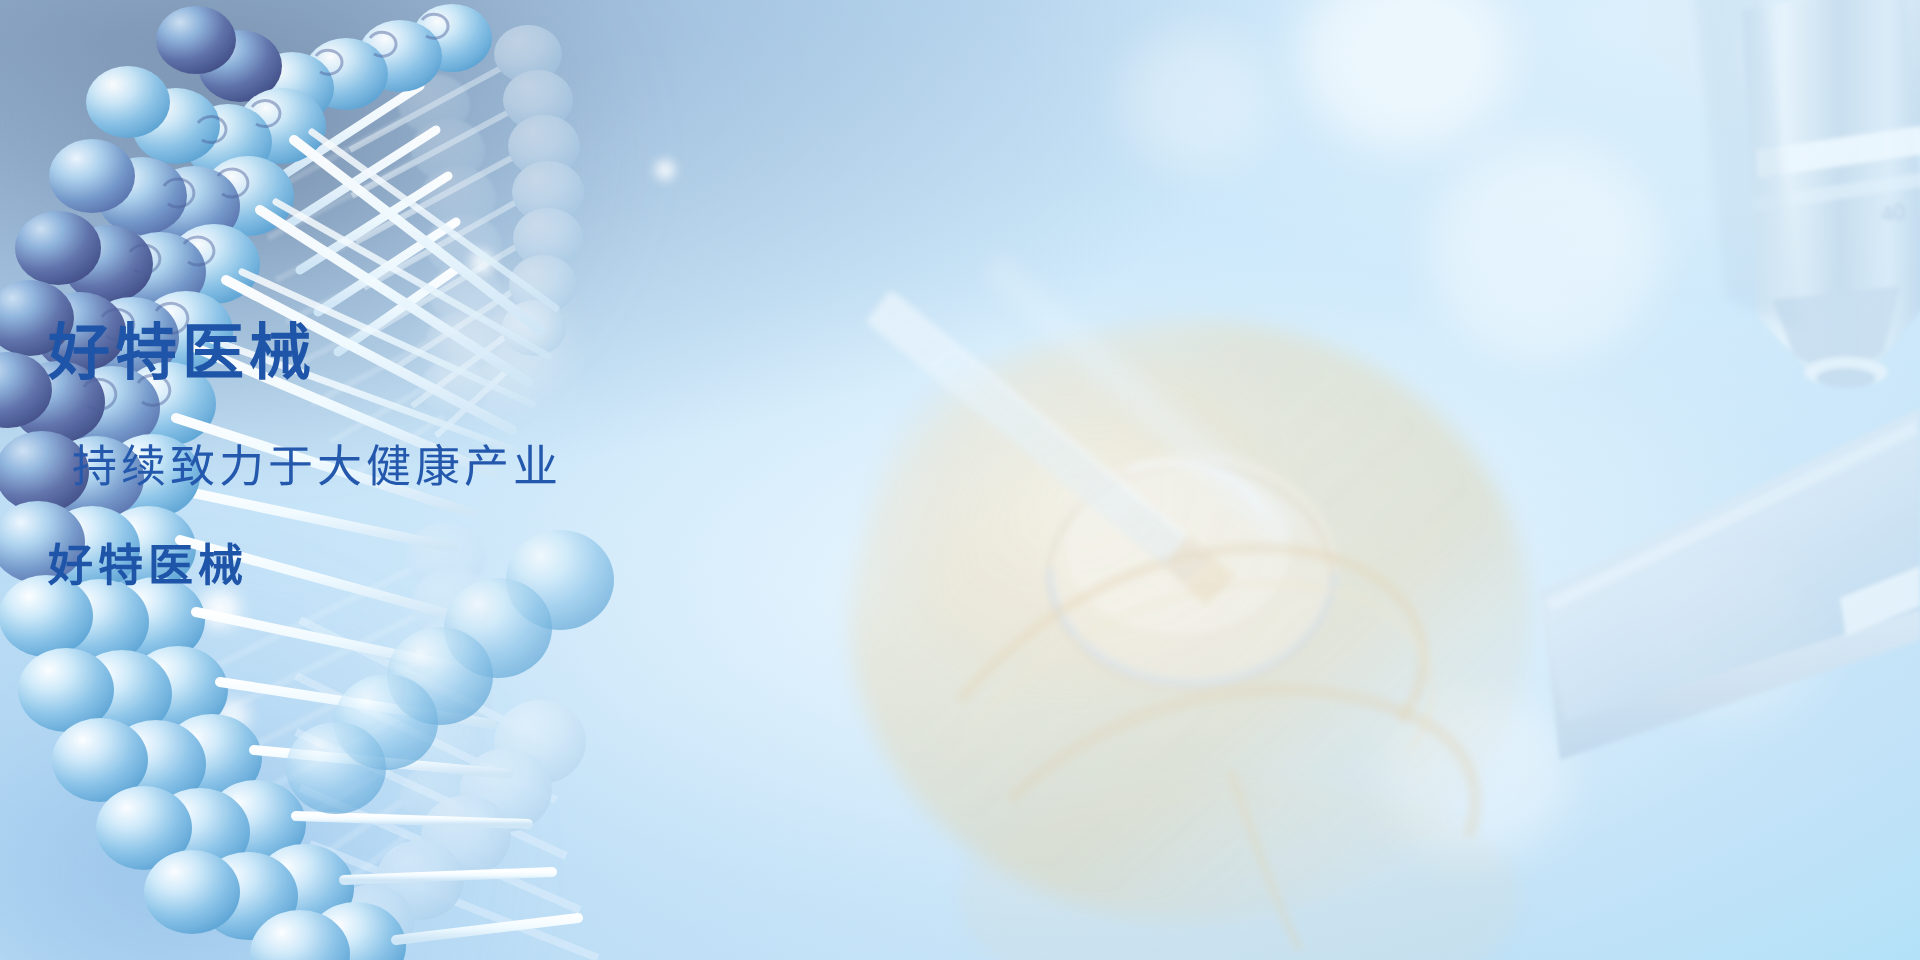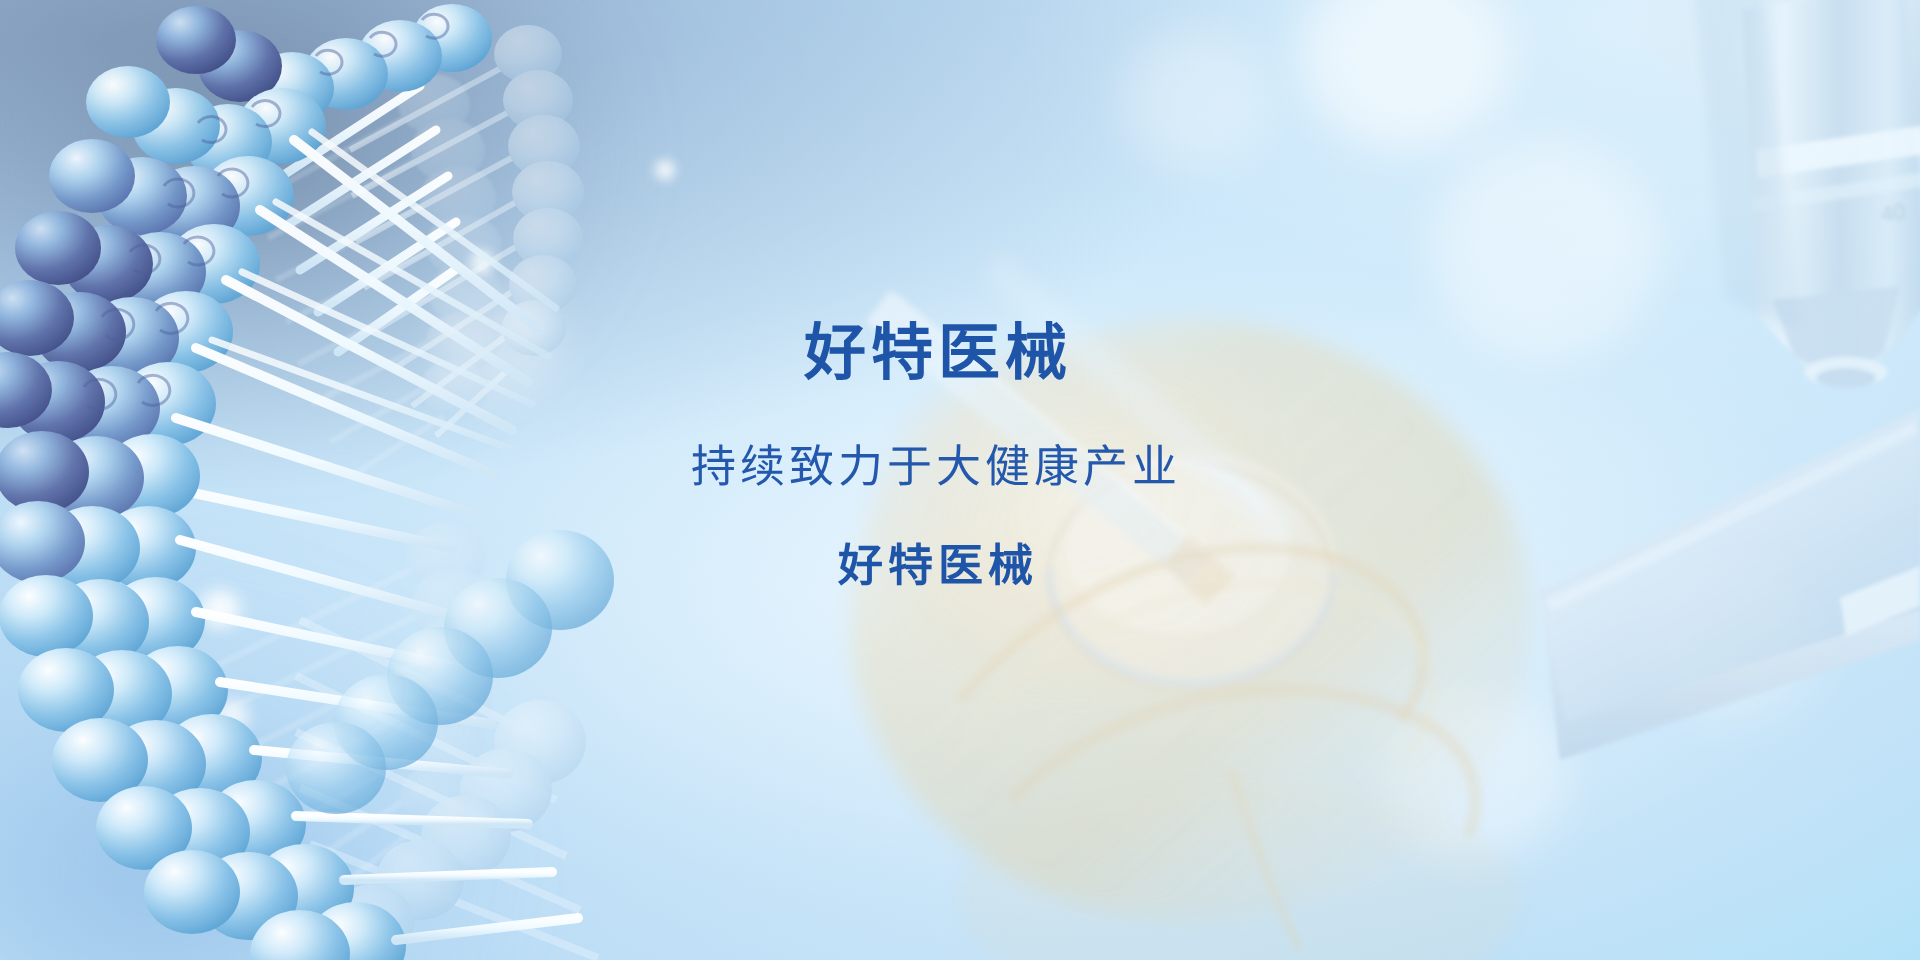--- a/index.html
+++ b/index.html
@@ -56,36 +56,35 @@
 
   .dna-main{opacity:.96;}
   .dna-ghost{opacity:.40;filter:blur(.6px);}
   .dna-far{opacity:.22;filter:blur(1.6px);}
   .scope{opacity:.80;}
   .glass{opacity:.72;}
 
   
   .textblock{
     position:absolute;left:0;top:322px;width:1828px;
-    text-align:center;
     z-index:40;
   }
   .title{
     font-size:62px;line-height:1;font-weight:bold;
     color:#1f55a8;letter-spacing:5px;
     margin:0 0 0 -1920px;
   }
   .title, .subtitle, .tagline{
     margin-left:0;margin-right:0;
     
     padding-left:48px;
   }
   .title{margin:0;padding-left:48px;}
   .subtitle{
-    margin:60px 0 0;padding-left:44px;
+    margin:60px 12px 0;padding-left:60px;
     font-size:45px;line-height:1;font-weight:400;
     color:#2458ad;letter-spacing:4px;
   }
   .tagline{
     margin:54px 0 0;padding-left:48px;
     font-size:45px;line-height:1;font-weight:bold;
     color:#1f55a8;letter-spacing:5px;
   }
 </style>
 </head>

